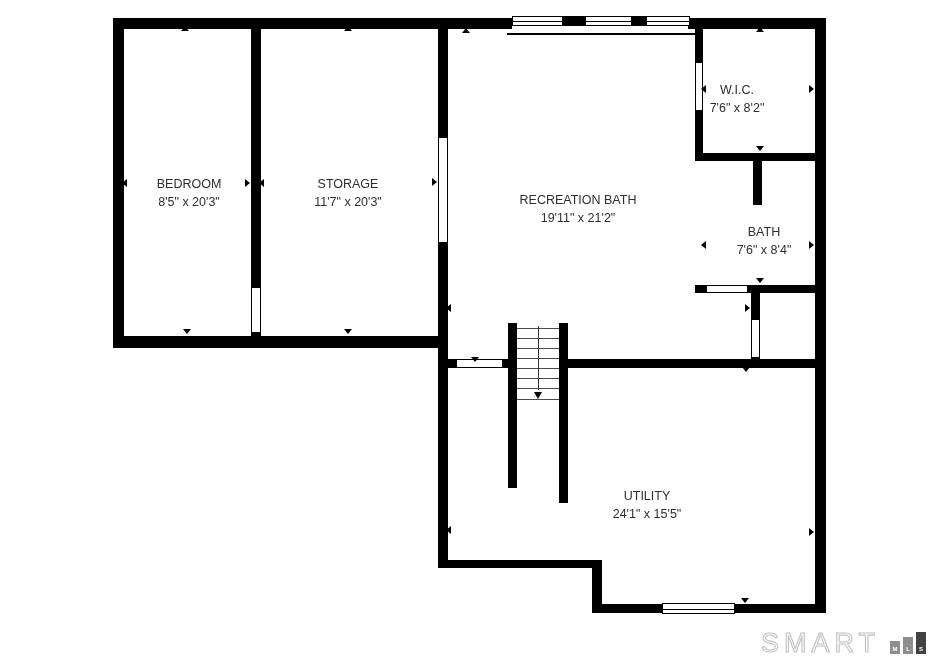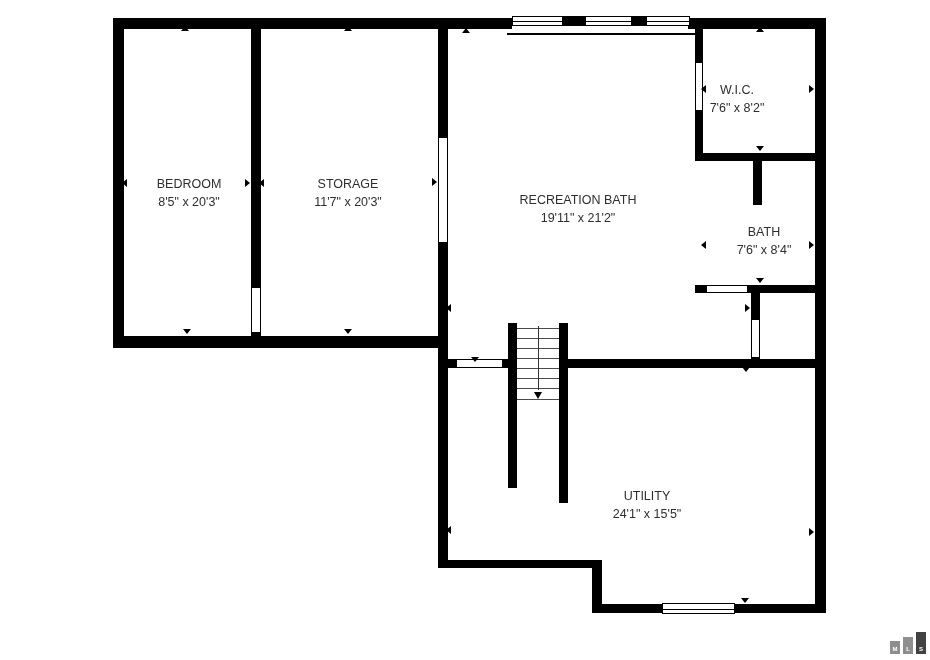--- a/index.html
+++ b/index.html
@@ -43,20 +43,21 @@
   .logo-bar-letter{
     position:absolute;bottom:1px;left:0;right:0;
     text-align:center;font-size:6px;font-weight:bold;color:#ffffff;line-height:7px;
   }
 </style>
 </head>
 <body>
 
 <div id="plan">
   <div id="logo">
+    <span id="logo-text">SMART</span>
     <span id="logo-bars" style="display: flex; align-items: flex-end;">
         <div class="logo-bar" style="height: 13px; background: rgb(142, 142, 142);">
           <div class="logo-bar-letter">M</div>
         </div>
         <div class="logo-bar" style="height: 17px; background: rgb(142, 142, 142);">
           <div class="logo-bar-letter">L</div>
         </div>
         <div class="logo-bar" style="height: 22px; background: rgb(66, 66, 66);">
           <div class="logo-bar-letter">S</div>
         </div>

